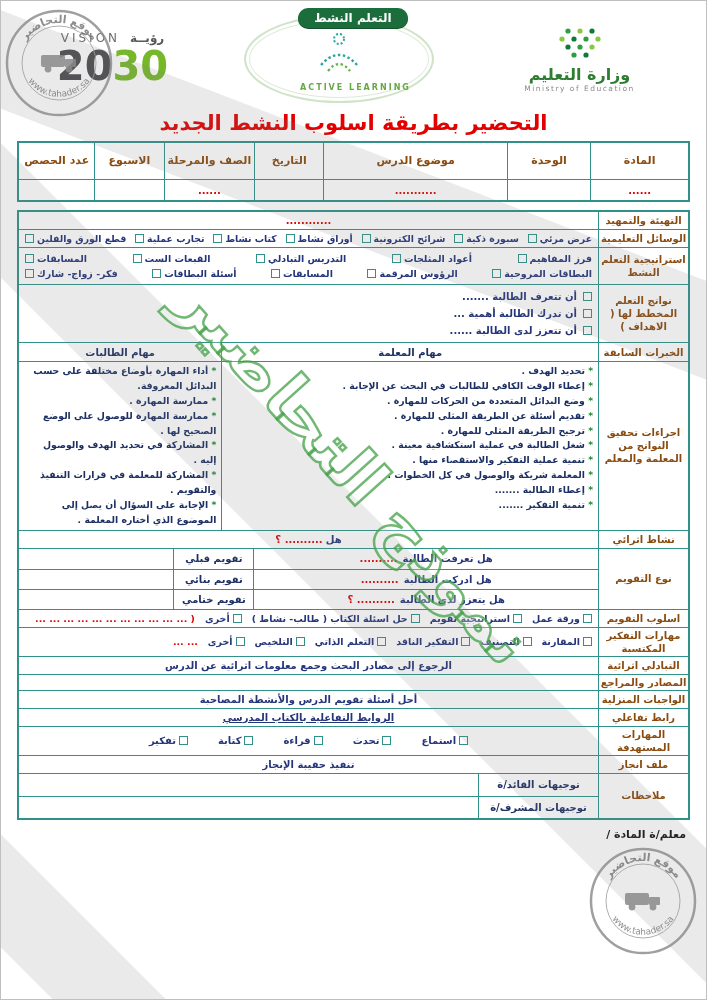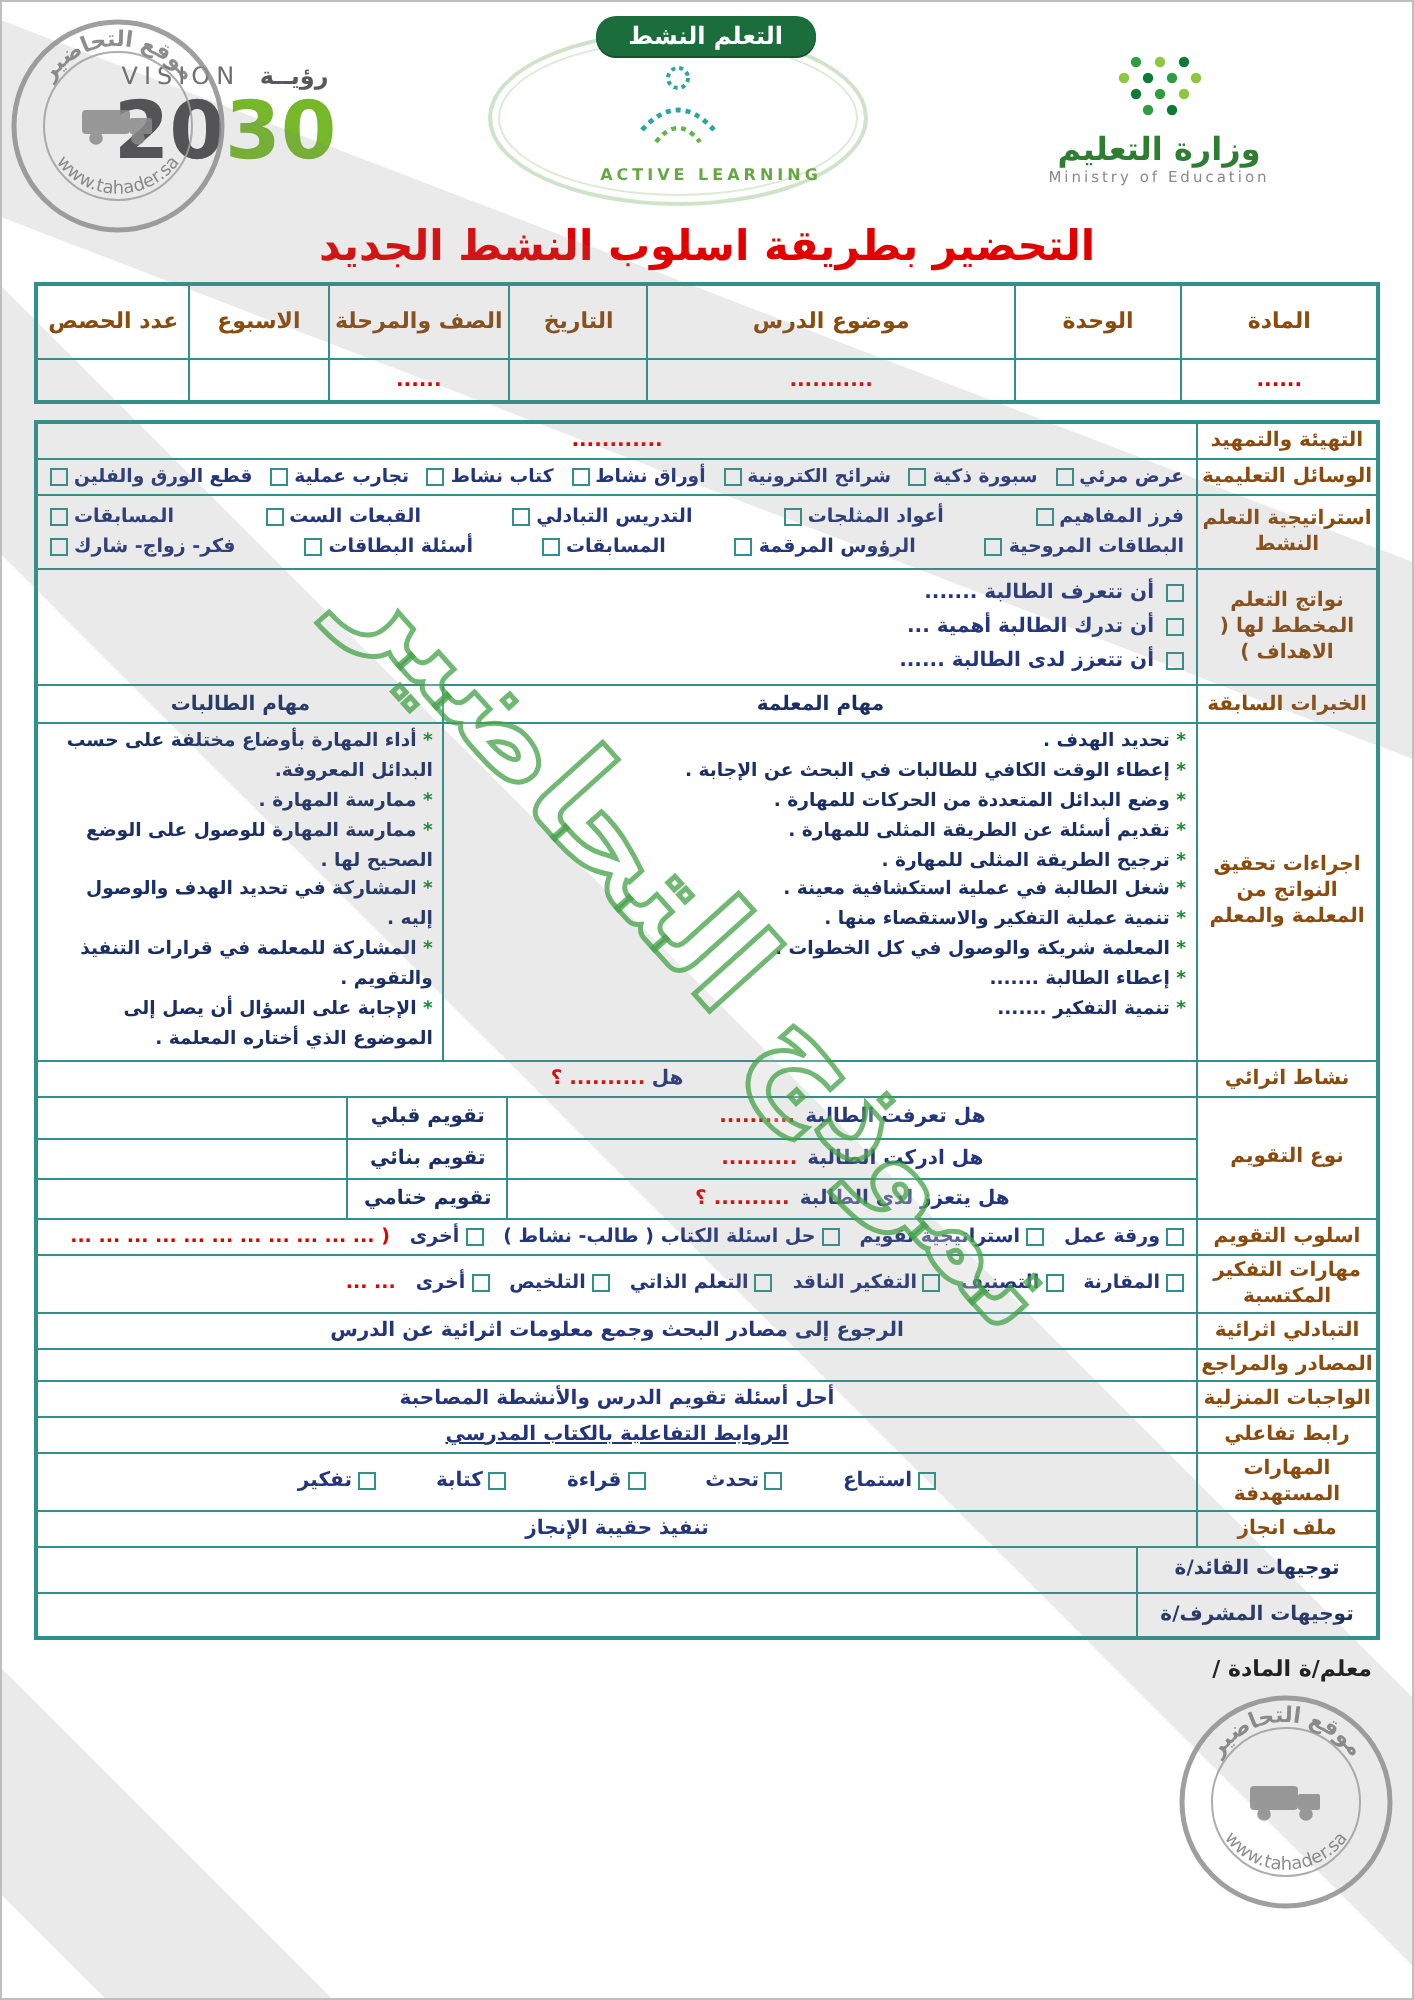--- a/index.html
+++ b/index.html
@@ -525,20 +525,21 @@
         </div>
           </div>
       </div>
 
       <div class="trow">
         <div class="tlabel">ملف انجاز</div>
         <div class="tc center bold">تنفيذ حقيبة الإنجاز</div>
       </div>
 
       <div class="trow">
+        <div class="tlabel">ملاحظات</div>
         <div class="tc notes">
           <div class="nrow">
             <div class="n-h">توجيهات القائد/ة</div>
             <div class="n-f"></div>
           </div>
           <div class="nrow">
             <div class="n-h">توجيهات المشرف/ة</div>
             <div class="n-f"></div>
           </div>
         </div>

